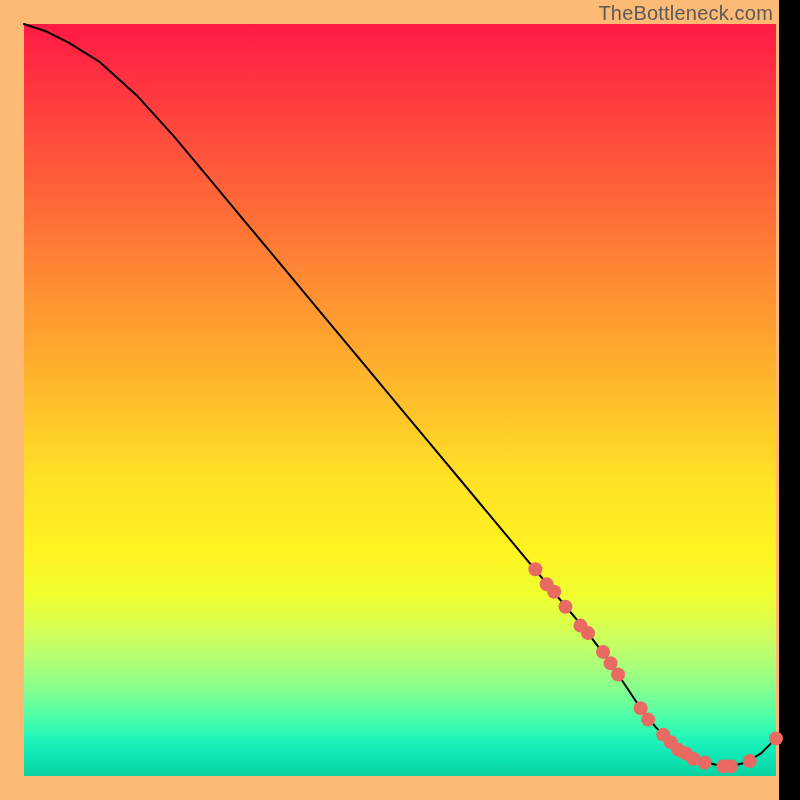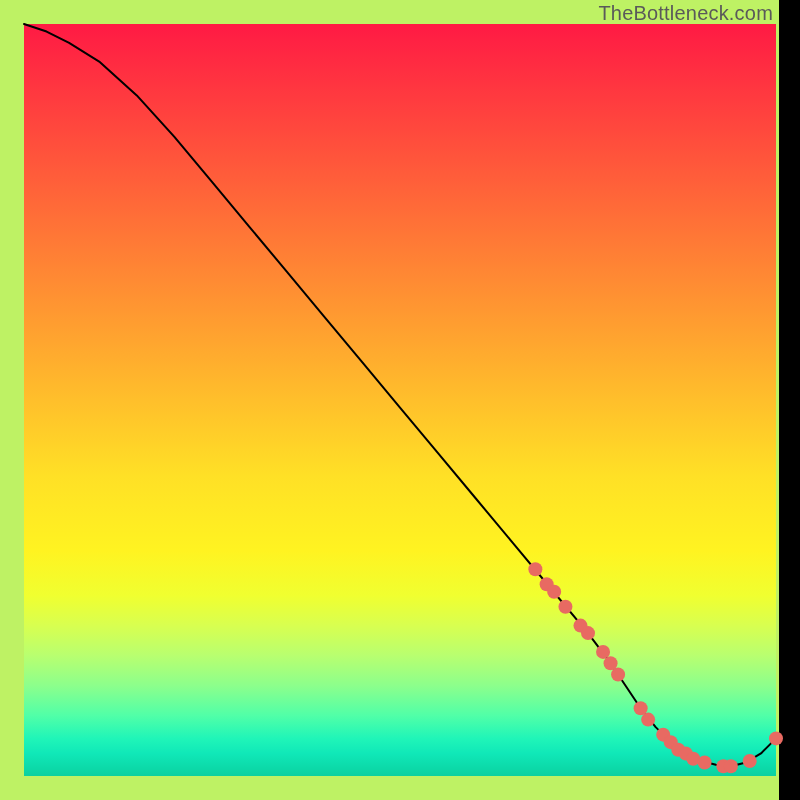--- a/index.html
+++ b/index.html
@@ -1,21 +1,21 @@
 <!DOCTYPE html>
 <html><head>
 <meta charset="utf-8">
 <style>
   * { margin: 0; padding: 0; box-sizing: border-box; }
   html, body { width: 800px; height: 800px; overflow: hidden; background: #000; }
   .canvas {
     position: relative;
     width: 779px;
     height: 800px;
-    background: #bef264;
+    background: #fdba74;
     padding-left: 16px;
   }
   .plot-area {
     position: absolute;
     left: 24px;
     top: 24px;
     width: 752px;
     height: 752px;
     background: linear-gradient(to bottom,
       #ff1a44 0%,

